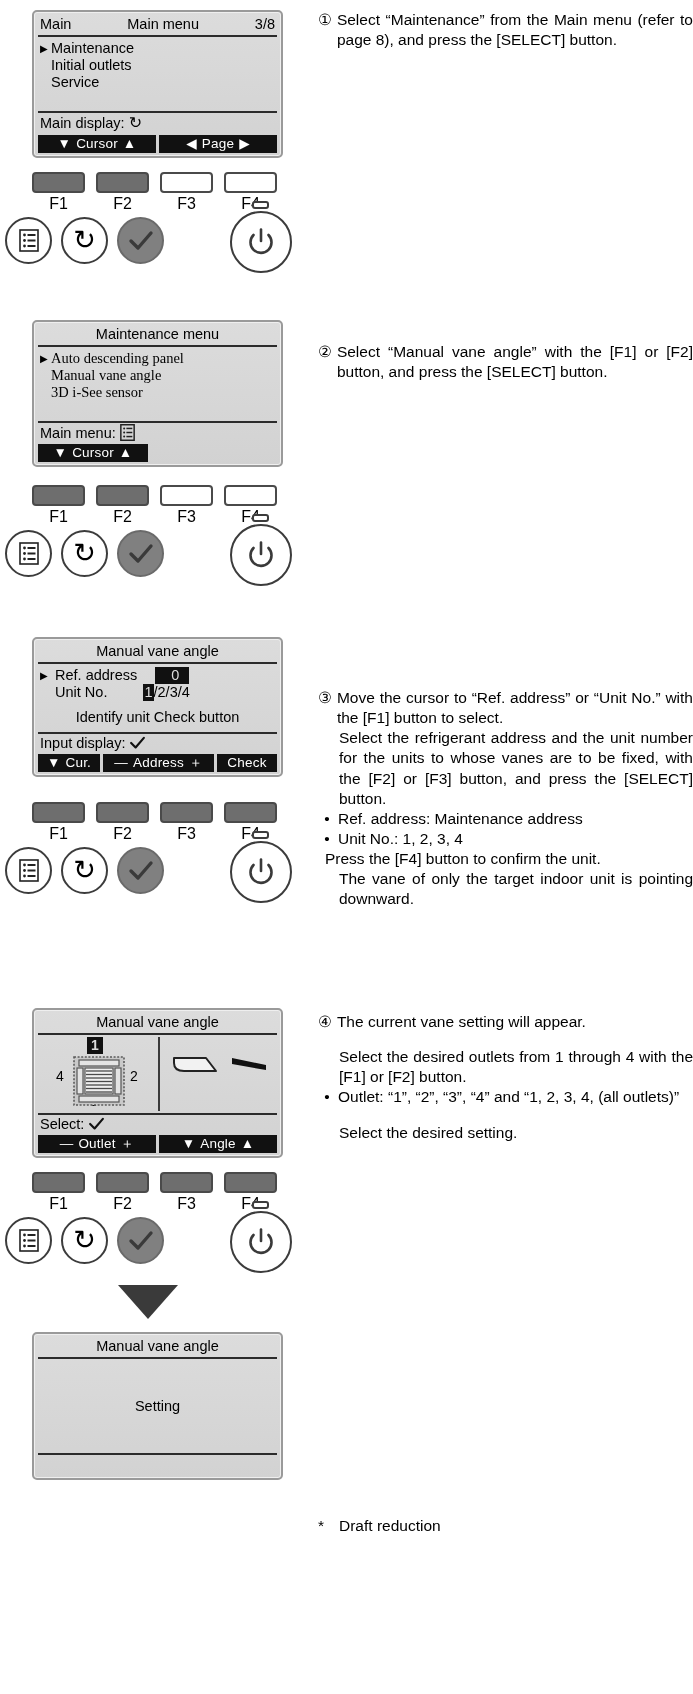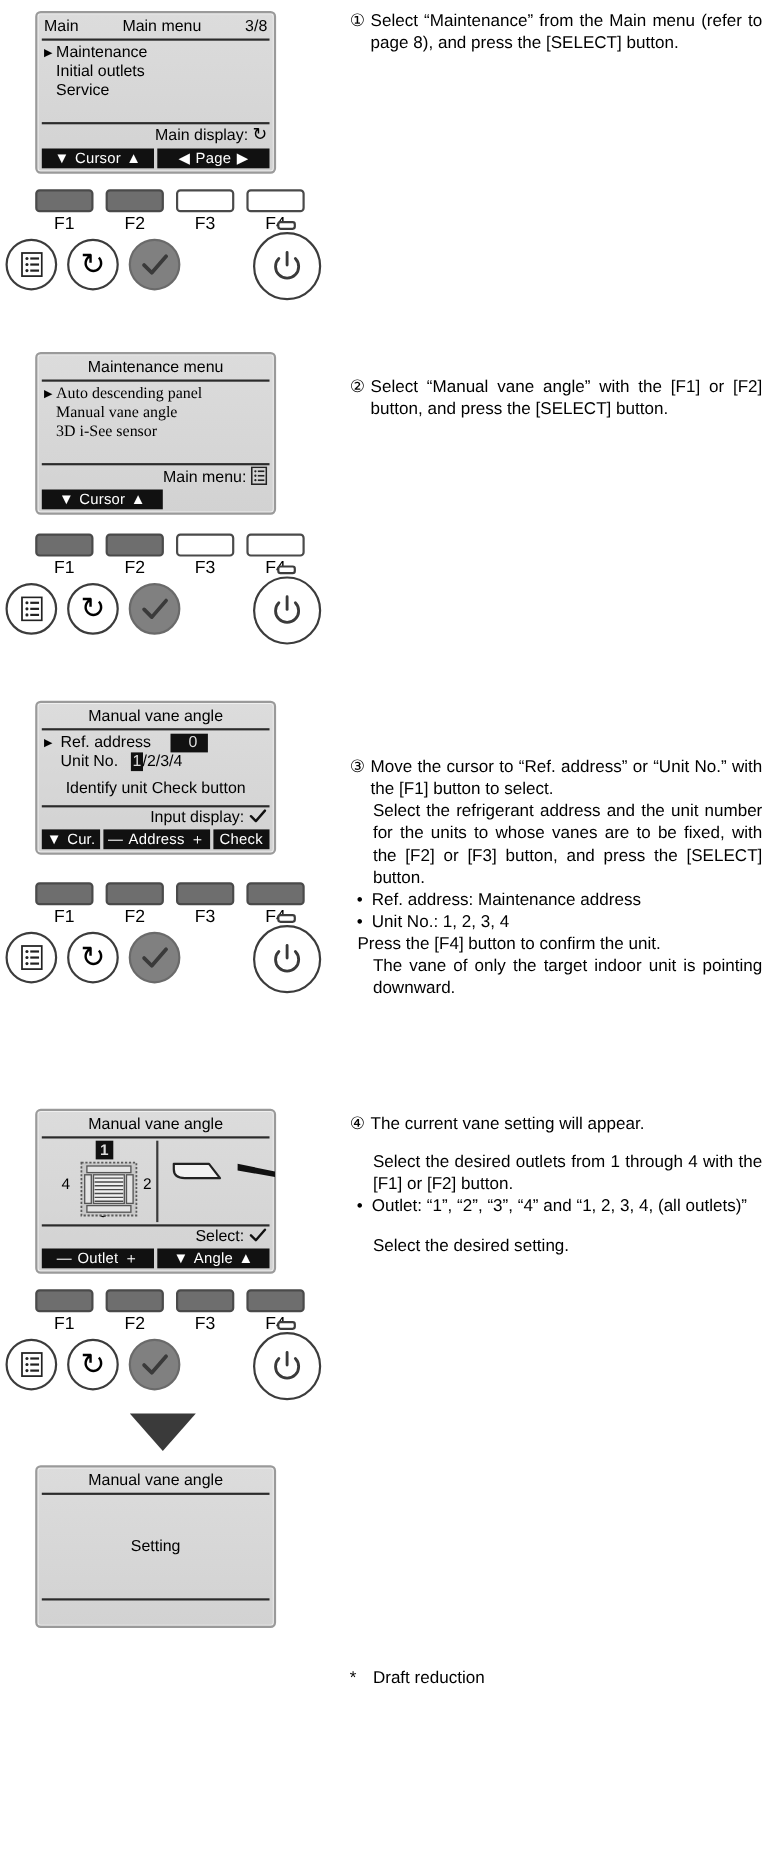--- a/index.html
+++ b/index.html
@@ -13,21 +13,21 @@
     overflow: hidden;
   }
 
   
   .page { position:relative; width:693px; height:1694px; }
 
   .blk { position:absolute; }
 
   
   .lcd {
-    width: 219px;
+    width: 251px;
     background: linear-gradient(#dcdcdc,#d2d2d2);
     border: 2px solid #9a9a9a;
     border-radius: 5px;
     box-shadow: inset 0 0 0 1px #efefef;
     padding: 3px 4px 0 4px;
     font-size: 14.5px;
     line-height: 1.18;
     position: relative;
   }
   .lcd-head {
@@ -41,21 +41,20 @@
   .cursor-mark { display:inline-block; width:11px; }
   .cursor-mark.on::before { content:"\25B6"; font-size:10px; position:relative; top:-1px; }
   .inv {
     background:#111; color:#dcdcdc; padding:0 3px; display:inline-block;
   }
   .inv-narrow { background:#111; color:#dcdcdc; display:inline-block; padding:0 1px; }
   .lcd-foot {
     border-top: 2px solid #2b2b2b;
     padding: 1px 2px 0 2px;
     white-space: nowrap;
-    text-align: right;
   }
   .fbar { display:flex; gap:3px; padding:2px 0 3px 0; }
   .fbar .seg {
     background:#111; color:#fff; font-size:13.5px; text-align:center;
     padding:1px 4px; white-space:nowrap; display:flex;
     align-items:center; justify-content:center; gap:5px; letter-spacing:.2px;
   }
   .fbar .seg.grow { flex:1; }
 
   
@@ -287,21 +286,21 @@
       </div>
       <div class="lcd-body" style="height:68px;">
         <div class="lcd-row">
           <span class="cursor-mark on"></span>
           <span>Ref. address</span>
           <span class="inv" style="margin-left:14px;padding:0 10px 0 16px;">0</span>
         </div>
         <div class="lcd-row">
           <span class="cursor-mark"></span>
           <span>Unit No.</span>
-          <span style="margin-left:8px;"><span class="inv-narrow">1</span>/2/3/4</span>
+          <span style="margin-left:32px;"><span class="inv-narrow">1</span>/2/3/4</span>
         </div>
         <div style="height:8px;"></div>
         <div class="lcd-row" style="text-align:center;">Identify unit Check button</div>
       </div>
       <div class="lcd-foot">
         <span>Input display:</span>
         <svg class="svgicon" width="17" height="14" viewBox="0 0 26 22" style="display:inline-block;vertical-align:-2px;">
           <path d="M3 11 L10 18 L23 3" fill="none" stroke="#111" stroke-width="3.4" stroke-linecap="round" stroke-linejoin="round"></path>
         </svg>
       </div>

